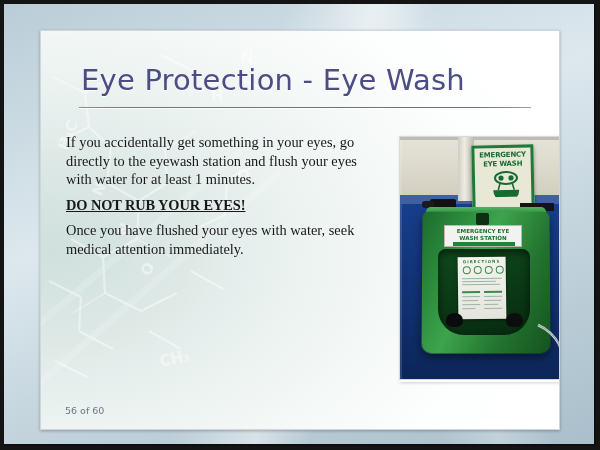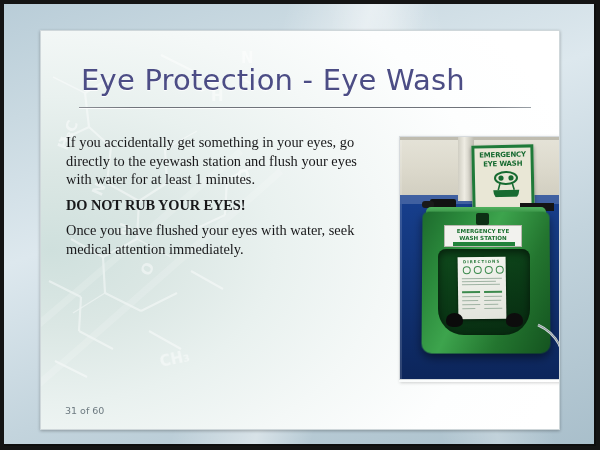--- a/index.html
+++ b/index.html
@@ -69,21 +69,21 @@
   #body{
     position:absolute; left:25px; top:102px; width:310px;
   }
   .para{
     font-family:"Liberation Serif", serif;
     font-size:14.4px;
     line-height:18.6px;
     color:#18181a;
     margin-bottom:7px;
   }
-  .para.bold{ font-weight:bold; letter-spacing:-.1px; }
+  .para.bold{ font-weight:bold; letter-spacing:-.1px;text-decoration:underline; }
 
   
   #page-num{
     position:absolute; left:24px; top:374px;
     font-family:"DejaVu Sans", sans-serif;
     font-size:9.5px;
     color:#6d7a80;
   }
 
   
@@ -238,21 +238,21 @@
 
       <div id="title">Eye Protection - Eye Wash</div>
       <div id="title-rule"></div>
 
       <div id="body">
         <p class="para">If you accidentally get something in your eyes, go directly to the eyewash station and flush your eyes with water for at least 1 minutes.</p>
         <p class="para bold">DO NOT RUB YOUR EYES!</p>
         <p class="para">Once you have flushed your eyes with water, seek medical attention immediately.</p>
       </div>
 
-      <div id="page-num">31 of 60</div>
+      <div id="page-num">56 of 60</div>
 
       <div id="photo">
 
         <div class="ph" id="wall-top">
           <div class="mortar-h" style="top:26px"></div>
           <div class="mortar-h" style="top:52px"></div>
           <div class="mortar-v" style="left:44px; top:0; height:26px;"></div>
           <div class="mortar-v" style="left:120px; top:0; height:26px;"></div>
           <div class="mortar-v" style="left:10px; top:26px; height:26px;"></div>
           <div class="mortar-v" style="left:88px; top:26px; height:26px;"></div>

